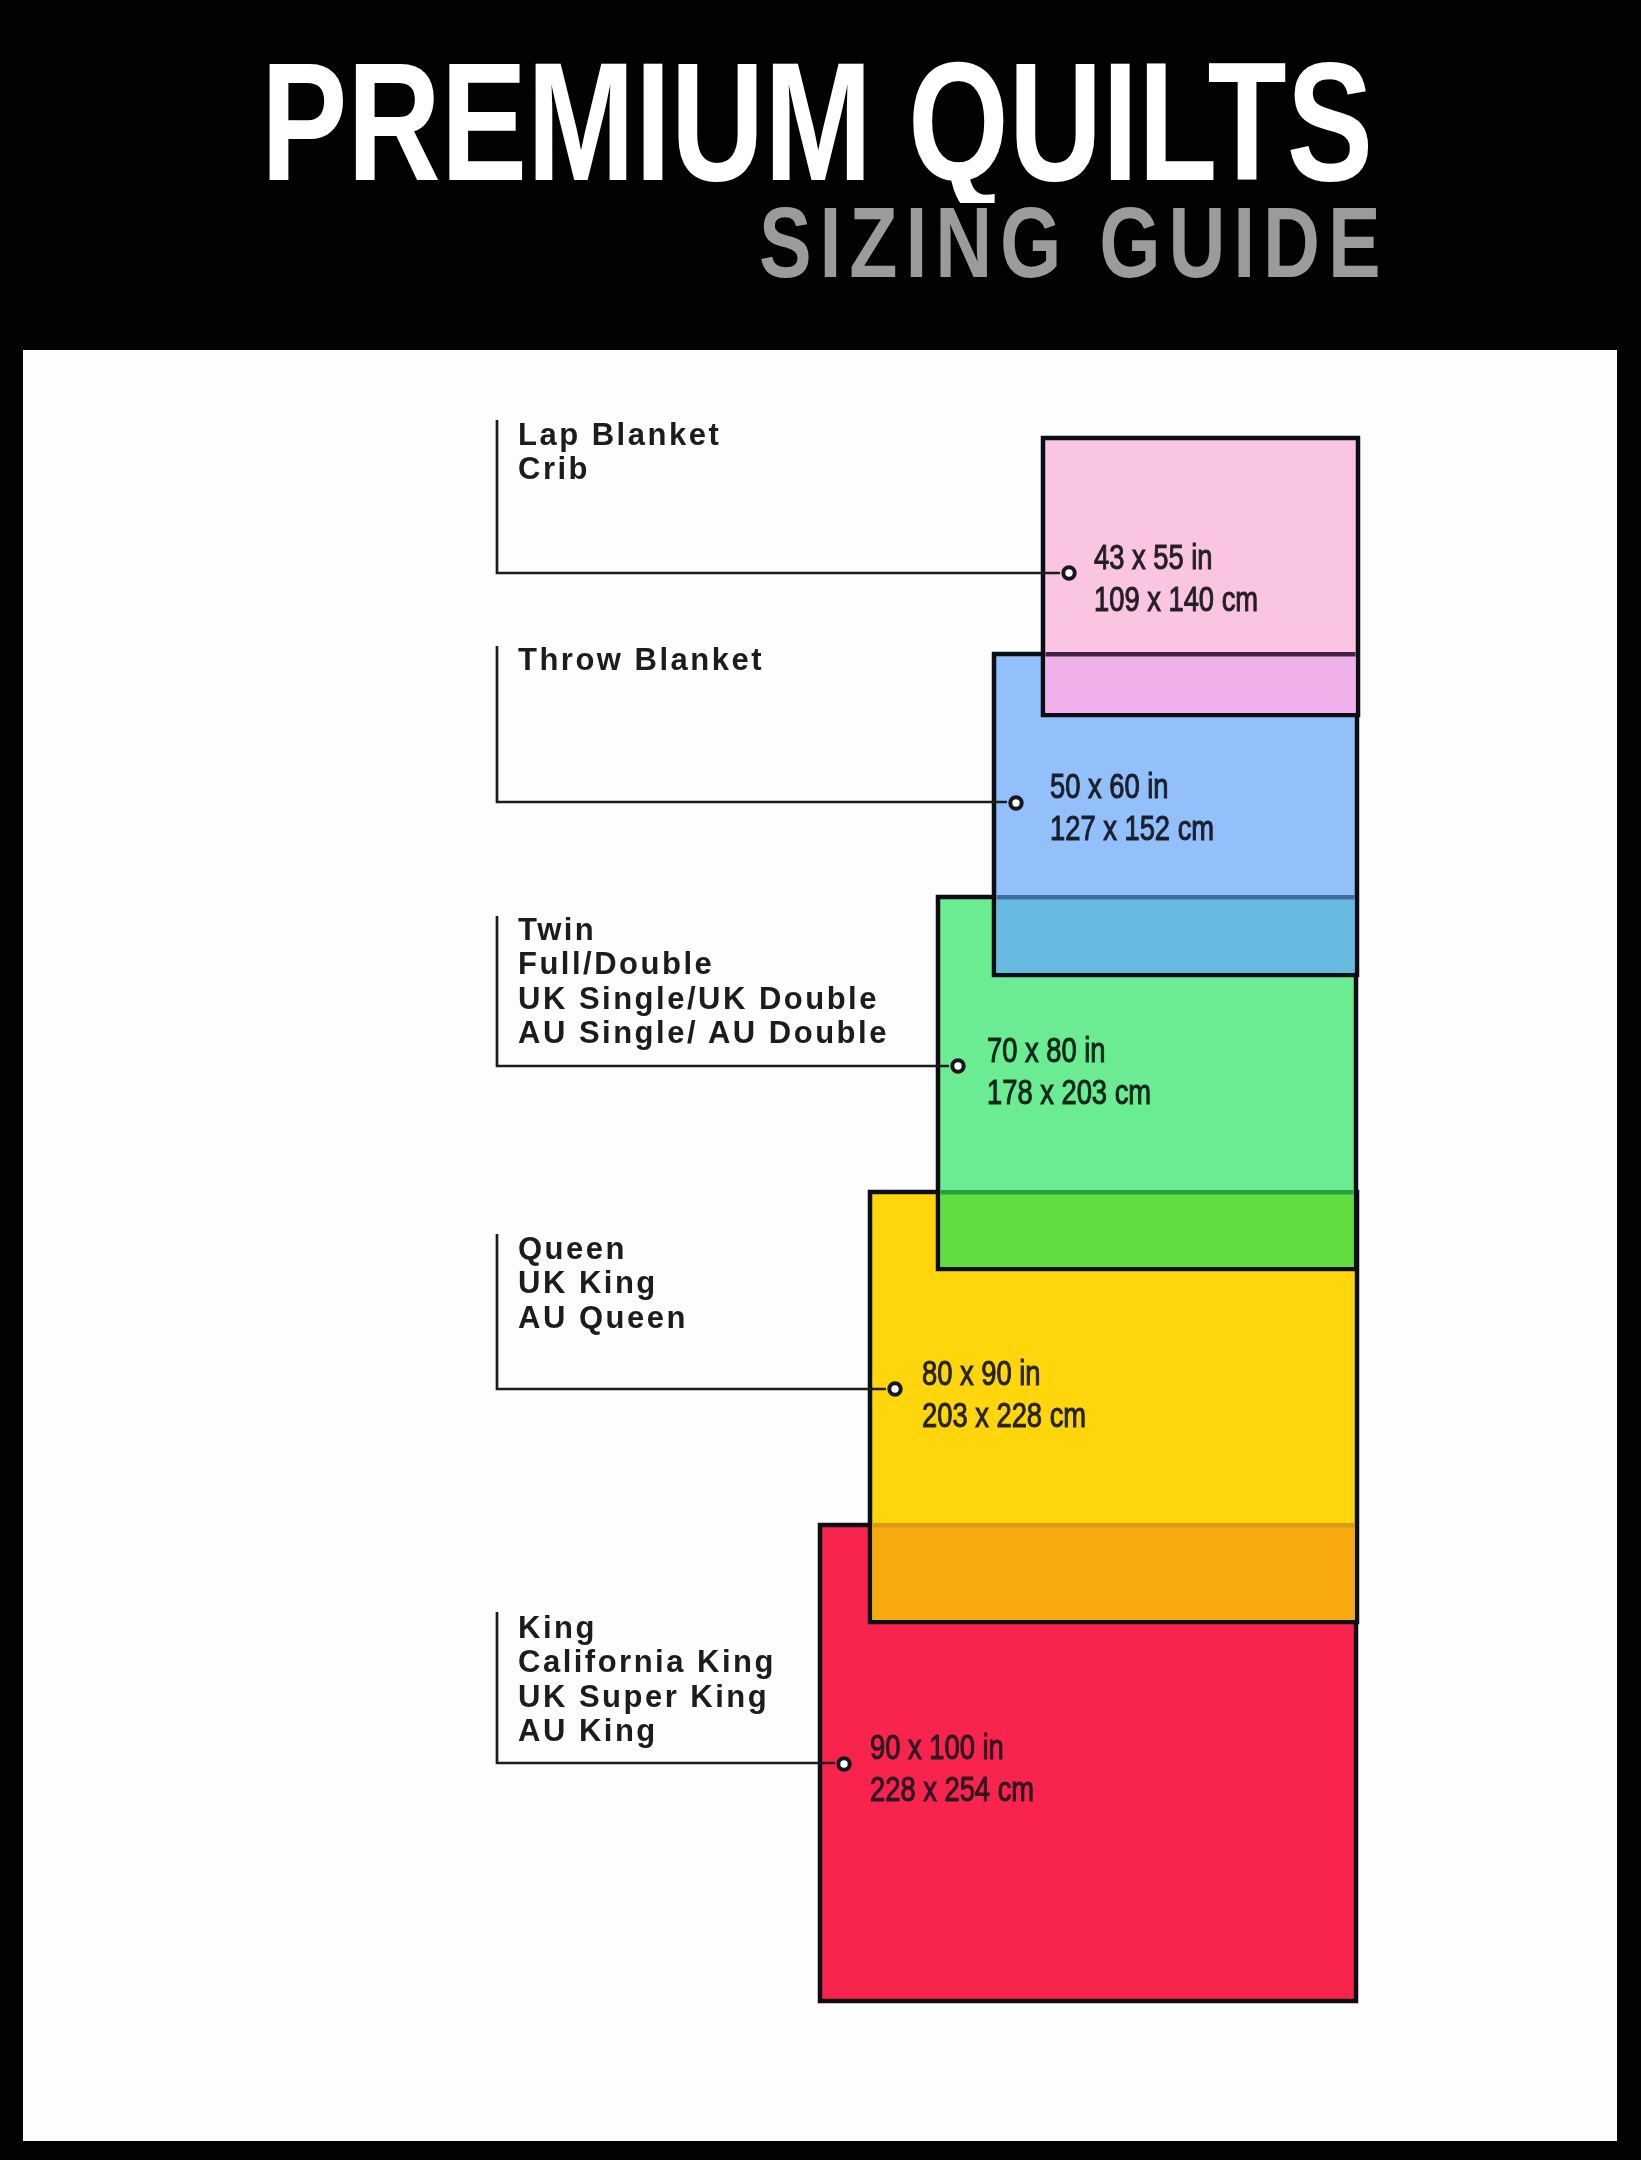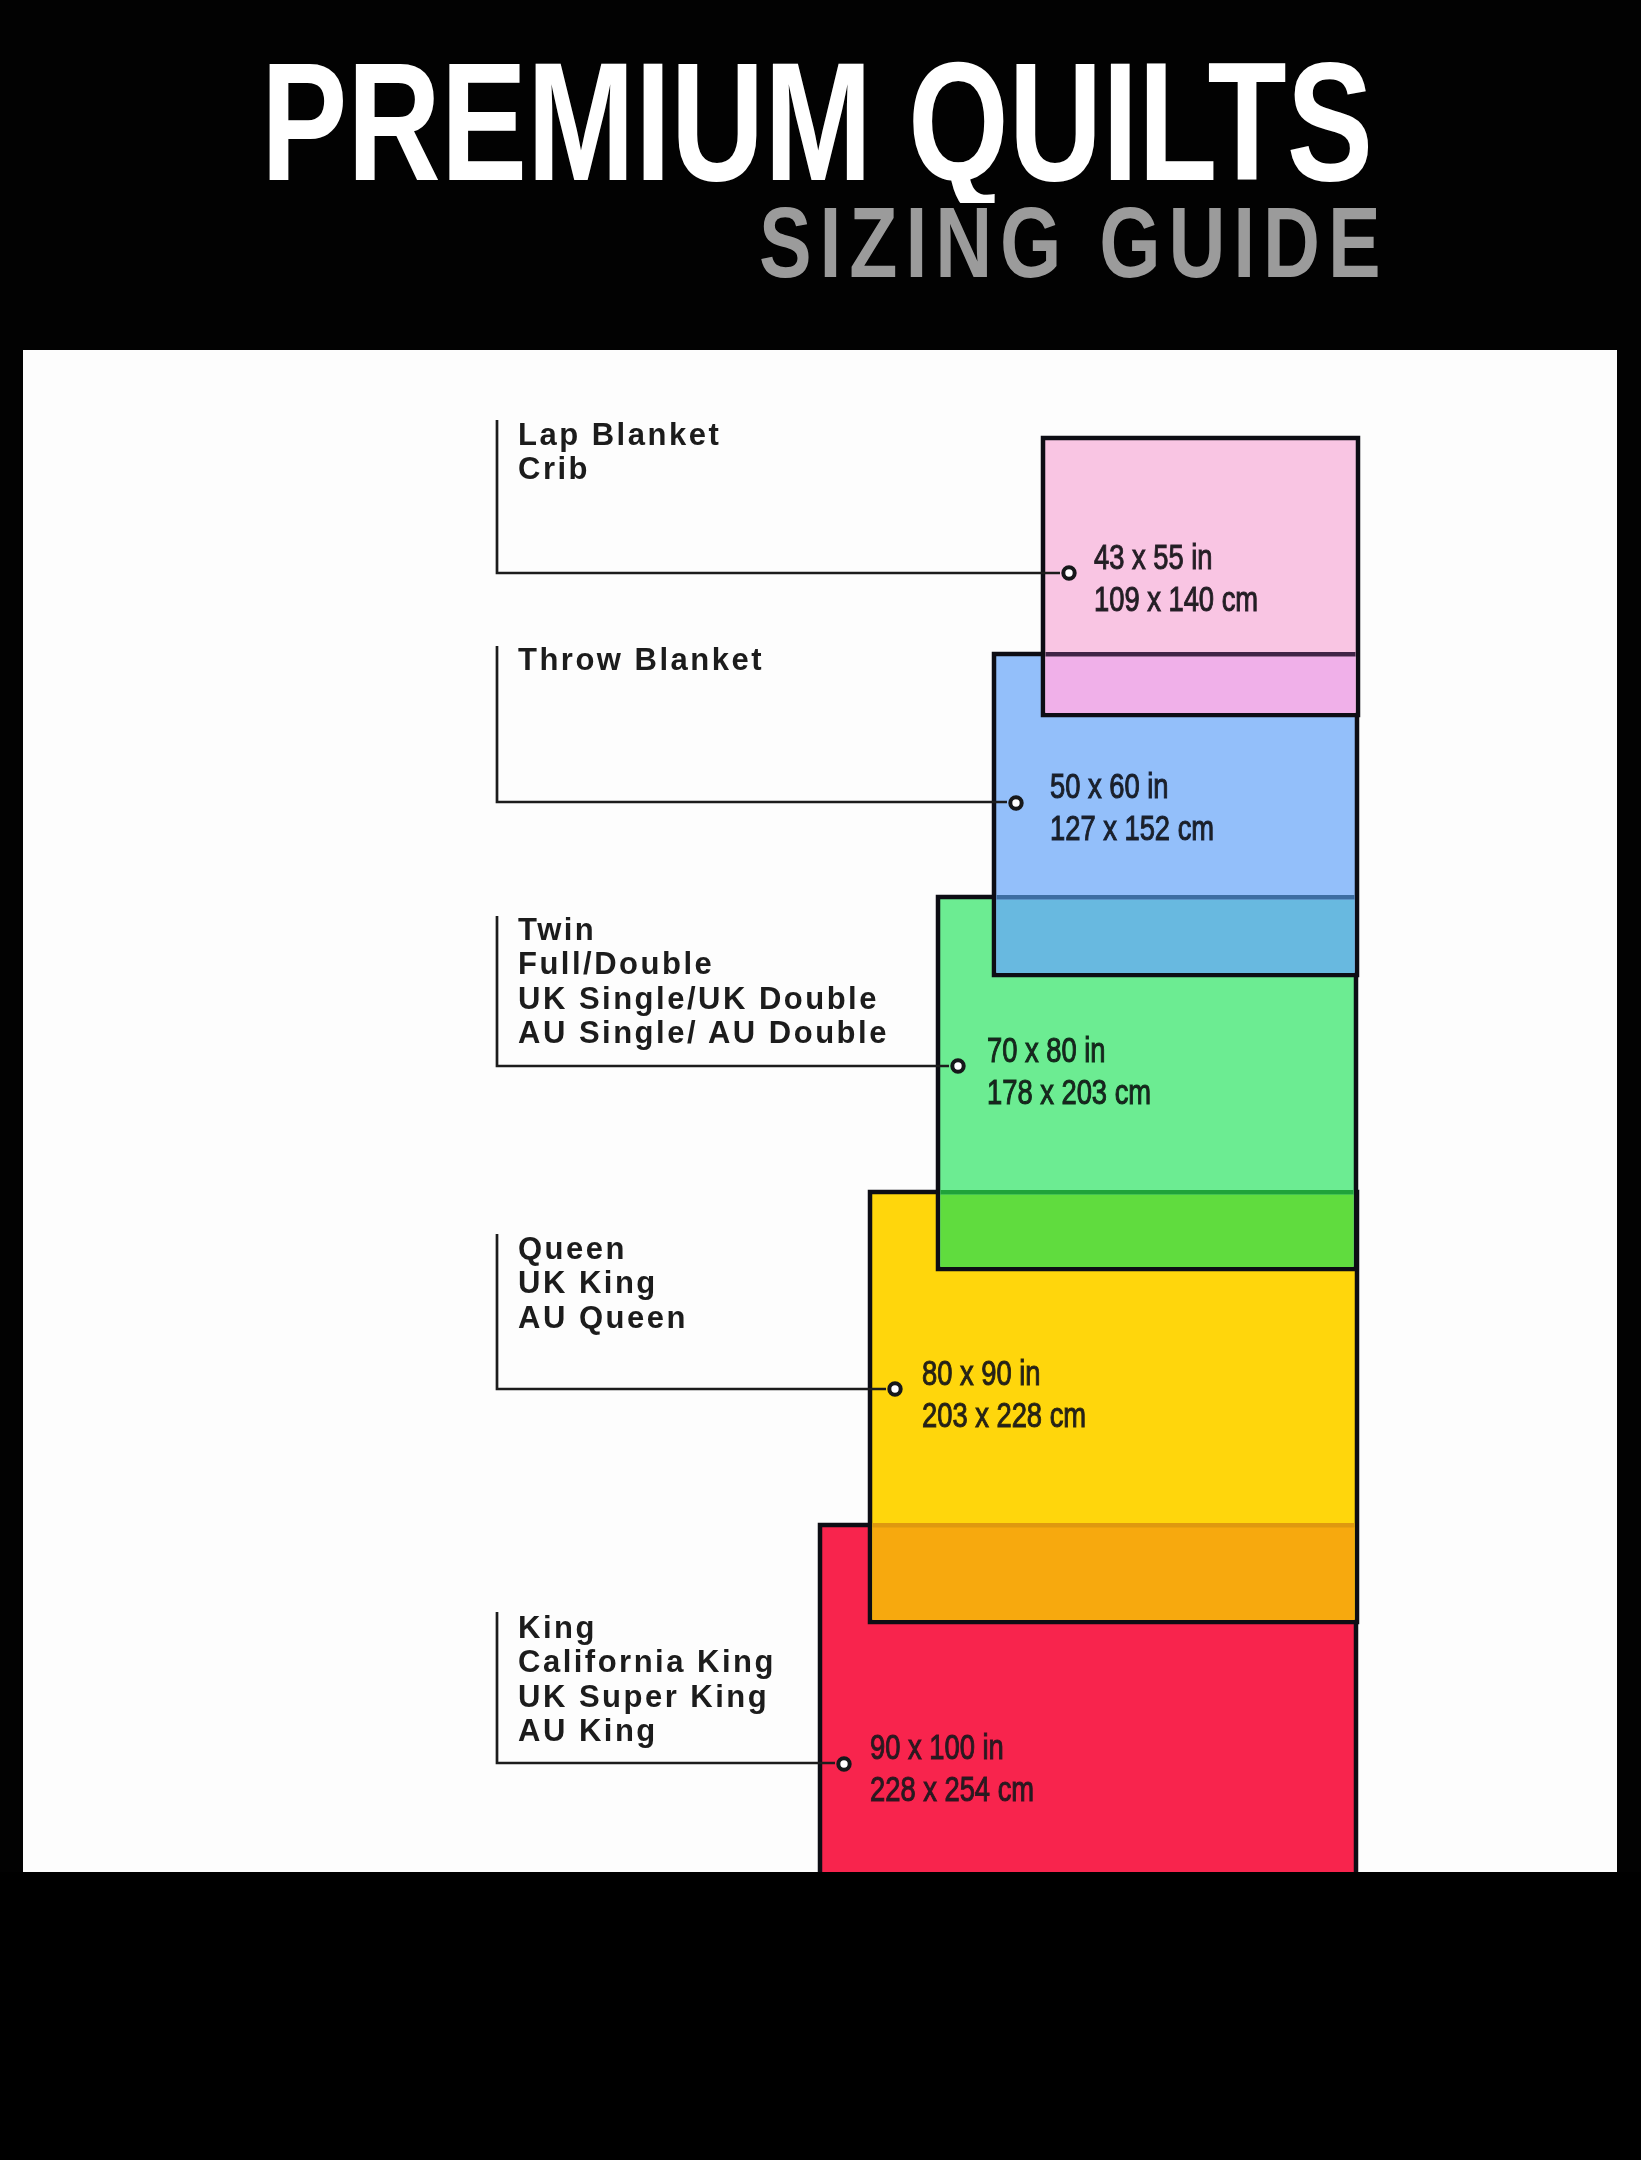--- a/index.html
+++ b/index.html
@@ -1,16 +1,16 @@
 <!DOCTYPE html>
 <html><head>
 <meta charset="utf-8">
 <style>
   html,body{margin:0;padding:0;background:#000;}
-  .wrap{width:1641px;height:1872px;position:relative;}
+  .wrap{width:1641px;height:2160px;position:relative;}
   svg{display:block;}
   text{font-family:"Liberation Sans",sans-serif;}
   .lbl{font-weight:700;font-size:31px;letter-spacing:2.5px;fill:#1c1c1c;}
   .num{font-size:35.5px;fill:#1f2022;}
   .ttl{font-weight:700;fill:#ffffff;}
   .sub{font-weight:700;fill:#9b9b9b;}
 </style>
 </head>
 <body>
 <div class="wrap">

